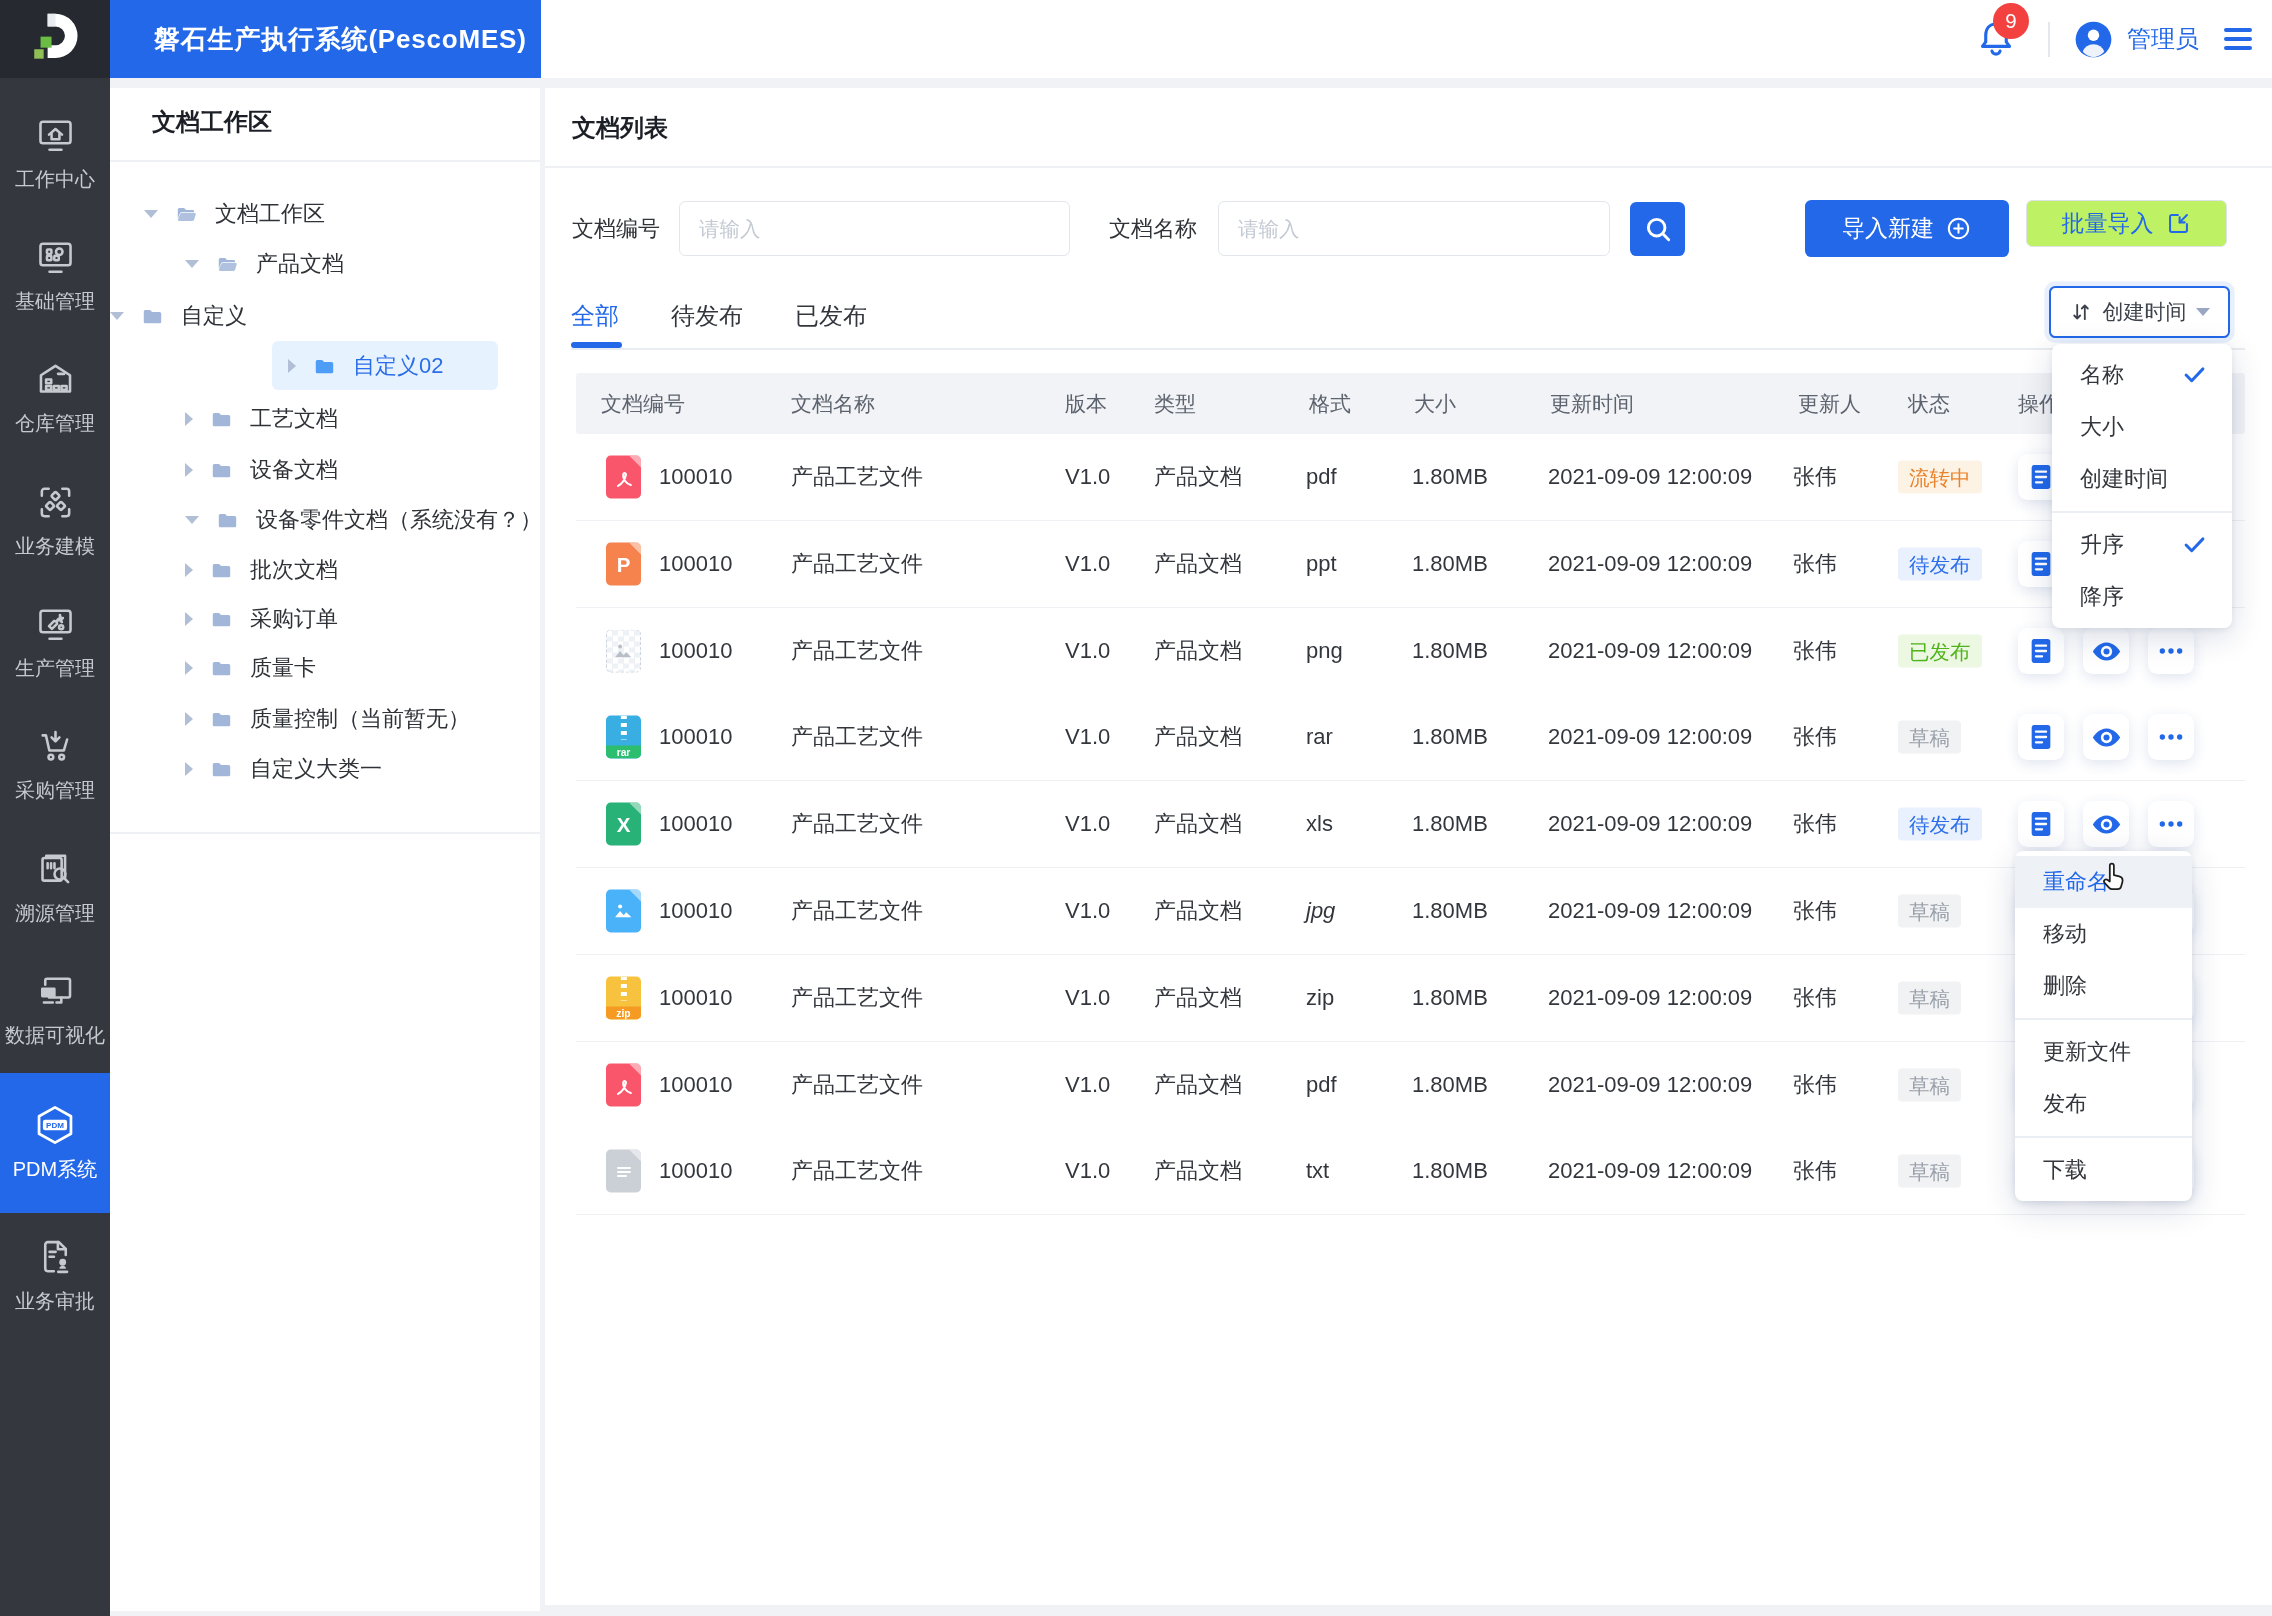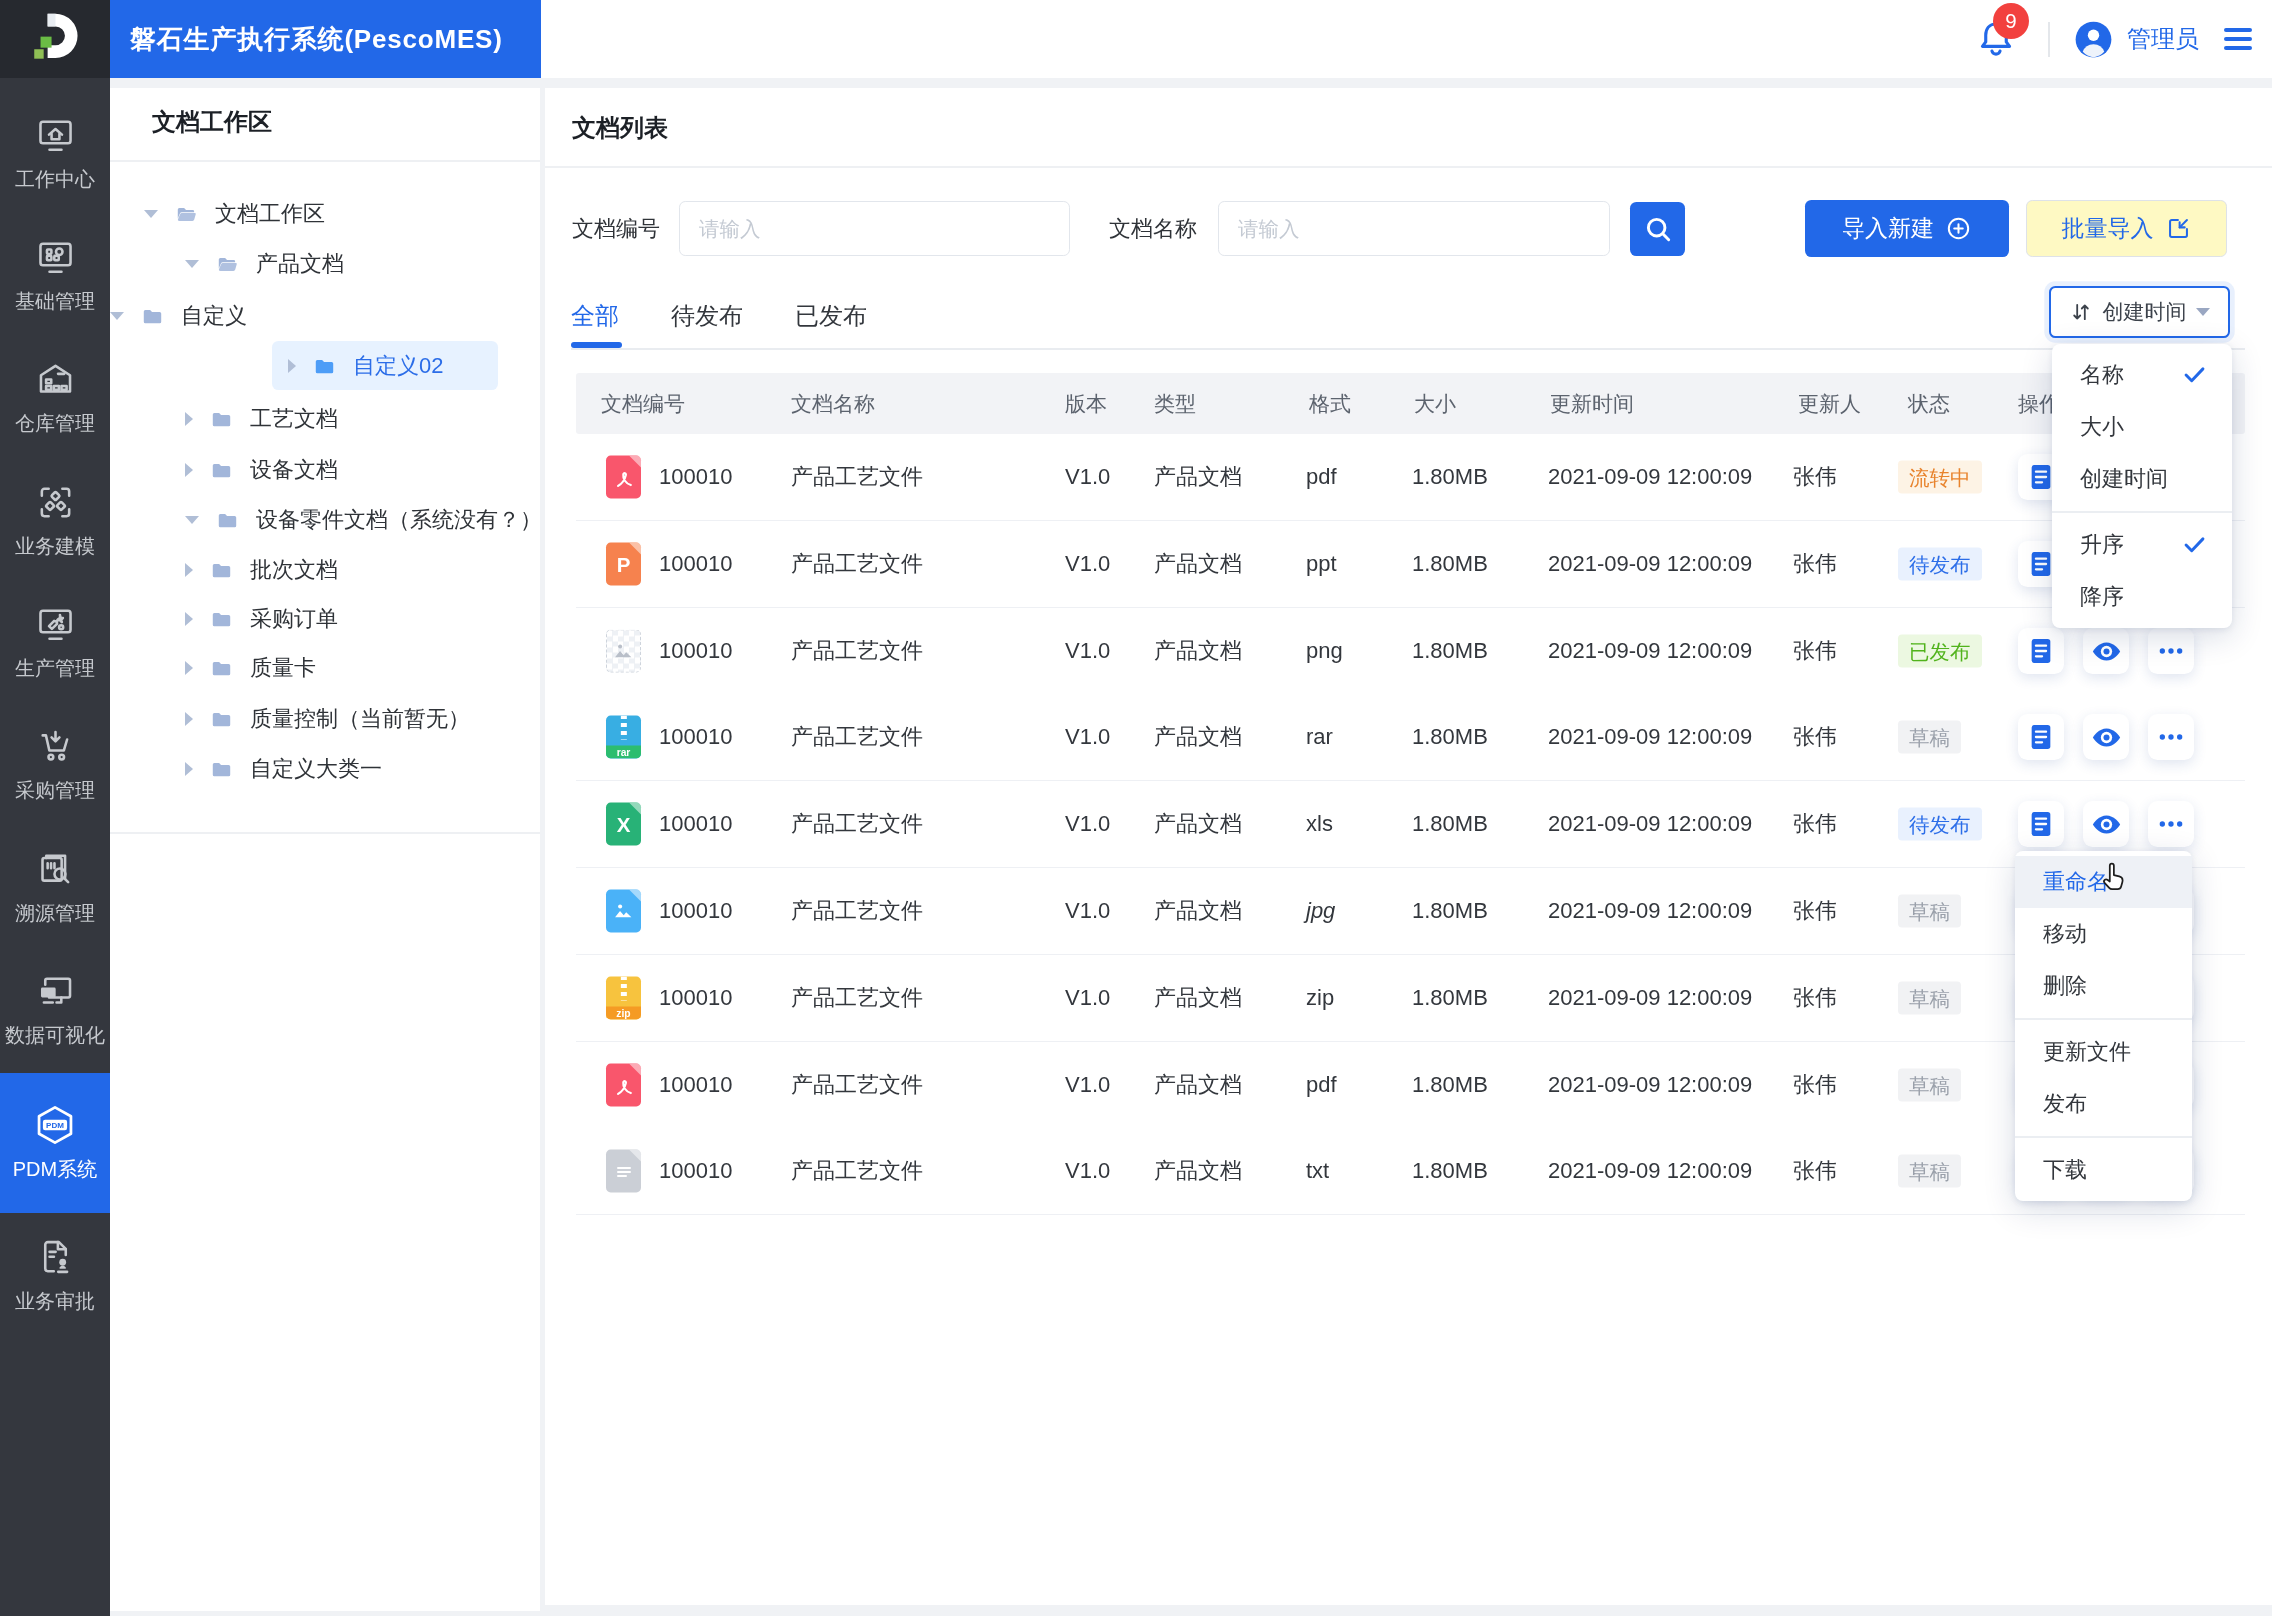--- a/index.html
+++ b/index.html
@@ -12,21 +12,21 @@
   .logo-block{position:absolute;left:0;top:0;width:110px;height:78px;background:#26292f;
               display:flex;align-items:center;justify-content:center;}
   .rail-item{position:absolute;left:0;width:110px;height:118px;display:flex;flex-direction:column;
              align-items:center;justify-content:center;gap:9.5px;cursor:pointer;}
   .rail-item .lbl{font-size:20px;color:#c6c9ce;white-space:nowrap;}
   .rail-item.active{background:#2268e8;}
   .rail-item.active .lbl{color:#fff;}
 
   
   .topbar-blue{position:absolute;left:110px;top:0;width:431px;height:78px;background:#2268e8;
-               display:flex;align-items:center;padding-left:20px;box-sizing:border-box;}
+               display:flex;align-items:center;padding-left:44px;box-sizing:border-box;}
   .topbar-title{color:#fff;font-size:26px;font-weight:bold;letter-spacing:0.8px;white-space:nowrap;}
   .topbar-white{position:absolute;left:541px;top:0;width:1731px;height:78px;background:#fff;}
   .bell-wrap{position:absolute;left:1974px;top:17.4px;width:44px;height:44px;cursor:pointer;}
   .badge{position:absolute;left:1993px;top:3.2px;min-width:36px;height:36px;border-radius:18px;
          background:#f2413e;color:#fff;font-size:20.5px;display:flex;align-items:center;
          justify-content:center;z-index:3;}
   .top-divider{position:absolute;left:2048px;top:22px;width:1.6px;height:35px;background:#e4e7eb;}
   .avatar{position:absolute;left:2074px;top:20px;width:39px;height:39px;cursor:pointer;}
   .username{position:absolute;left:2127px;top:0;height:78px;display:flex;align-items:center;
             color:#2268e8;font-size:24px;cursor:pointer;}
@@ -62,21 +62,21 @@
   .filter-label{position:absolute;top:201px;height:55px;display:flex;align-items:center;font-size:22px;color:#2f3338;}
   .f-input{position:absolute;top:201px;height:55px;border:1.6px solid #e2e6ec;border-radius:6.3px;
            box-sizing:border-box;font-size:20.5px;padding:0 19px;color:#33373d;outline:none;
            font-family:inherit;background:#fff;}
   .f-input::placeholder{color:#c4cad3;}
   .search-btn{position:absolute;left:1630px;top:202px;width:55px;height:54px;background:#2268e8;
               border:none;border-radius:6.3px;display:flex;align-items:center;justify-content:center;cursor:pointer;}
   .btn-primary{position:absolute;left:1805px;top:200px;width:204px;height:57px;background:#2268e8;border:none;
                border-radius:6.3px;color:#fff;font-size:23px;display:flex;align-items:center;justify-content:center;
                gap:11px;cursor:pointer;font-family:inherit;}
-  .btn-plain{position:absolute;left:2026px;top:200px;width:201px;height:57px;background:#fef9c3;
+  .btn-plain{position:absolute;left:2026px;top:200px;width:201px;height:47px;background:#bef264;
              border:1.6px solid #dee2e8;border-radius:6.3px;color:#2268e8;font-size:23px;display:flex;
              align-items:center;justify-content:center;gap:11px;cursor:pointer;box-sizing:border-box;font-family:inherit;}
 
   .tabs{position:absolute;left:571px;top:300px;display:flex;gap:52px;}
   .tab{font-size:24px;color:#33373d;cursor:pointer;white-space:nowrap;}
   .tab.active{color:#2268e8;}
   .tab-underline{position:absolute;left:571px;top:342px;width:51px;height:5.5px;border-radius:3.2px;background:#2268e8;}
   .tab-line{position:absolute;left:571px;top:348px;width:1674px;height:1.6px;background:#e9ecf0;}
 
   .sort-btn{position:absolute;left:2049px;top:286px;width:181px;height:52px;background:#fff;

